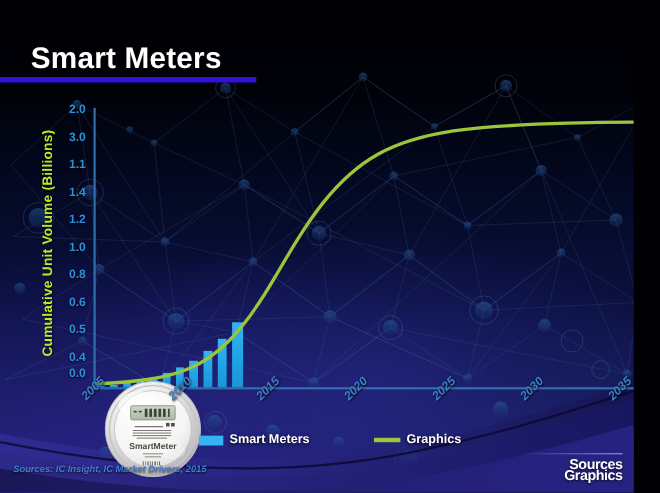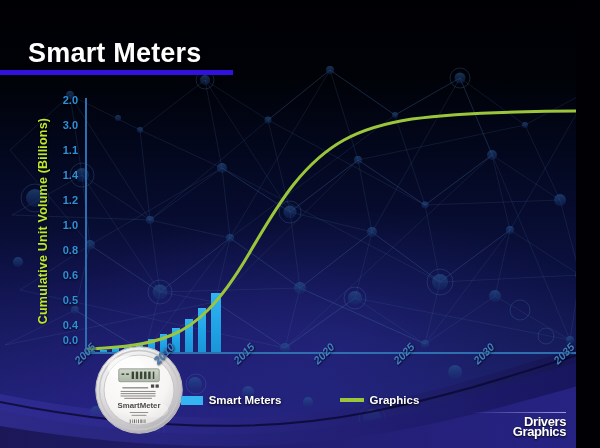--- a/index.html
+++ b/index.html
@@ -367,19 +367,20 @@
     <div class="leg-item">
       <span class="leg-swatch-bar"></span>
       <span class="leg-label">Smart Meters</span>
     </div>
     <div class="leg-item">
       <span class="leg-swatch-line"></span>
       <span class="leg-label">Graphics</span>
     </div>
   </div>
 
+  <div id="source">Sources: IC Insight, IC Market Drivers, 2015</div>
   <div id="logo-rule"></div>
   <div id="logo">
-    <span>Drivers</span>
+    <span>Sources</span>
     <span class="l2">Graphics</span>
   </div>
 
 </div>
 
 </body></html>

